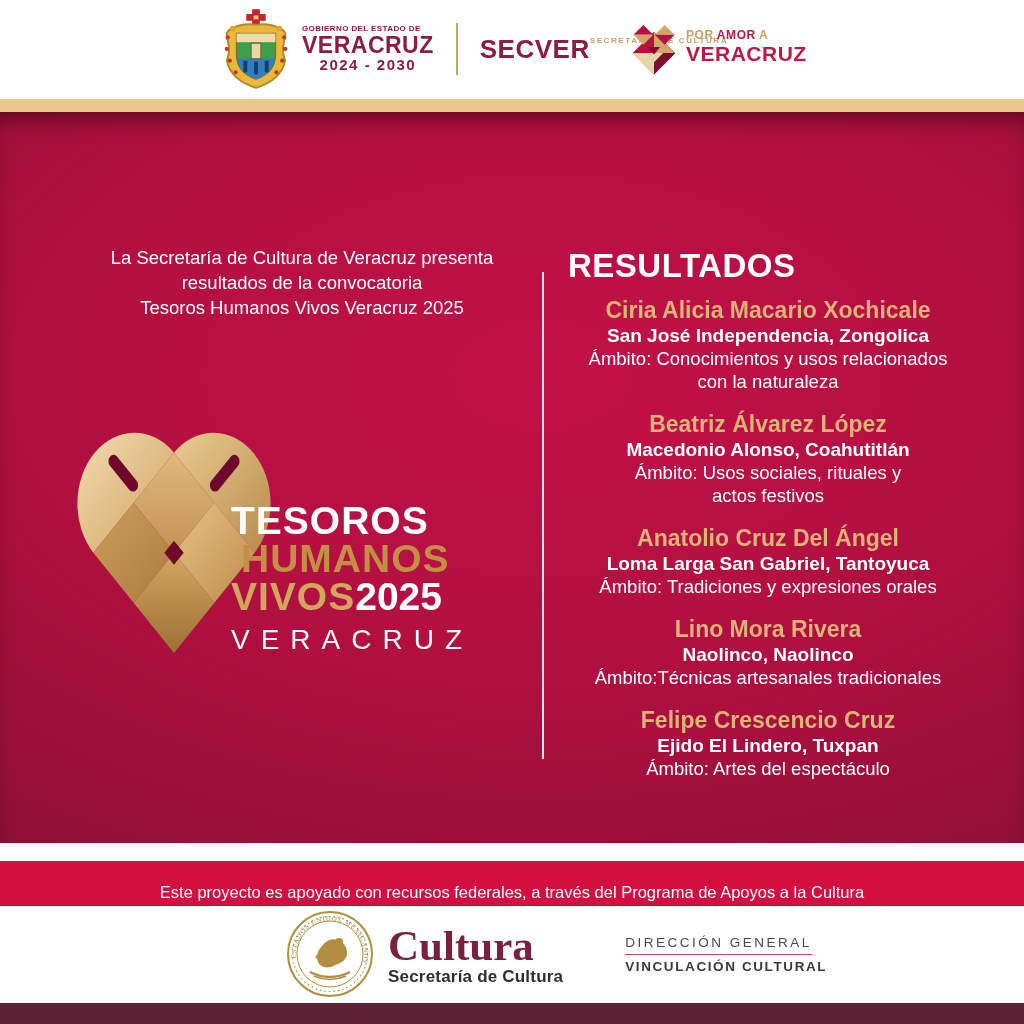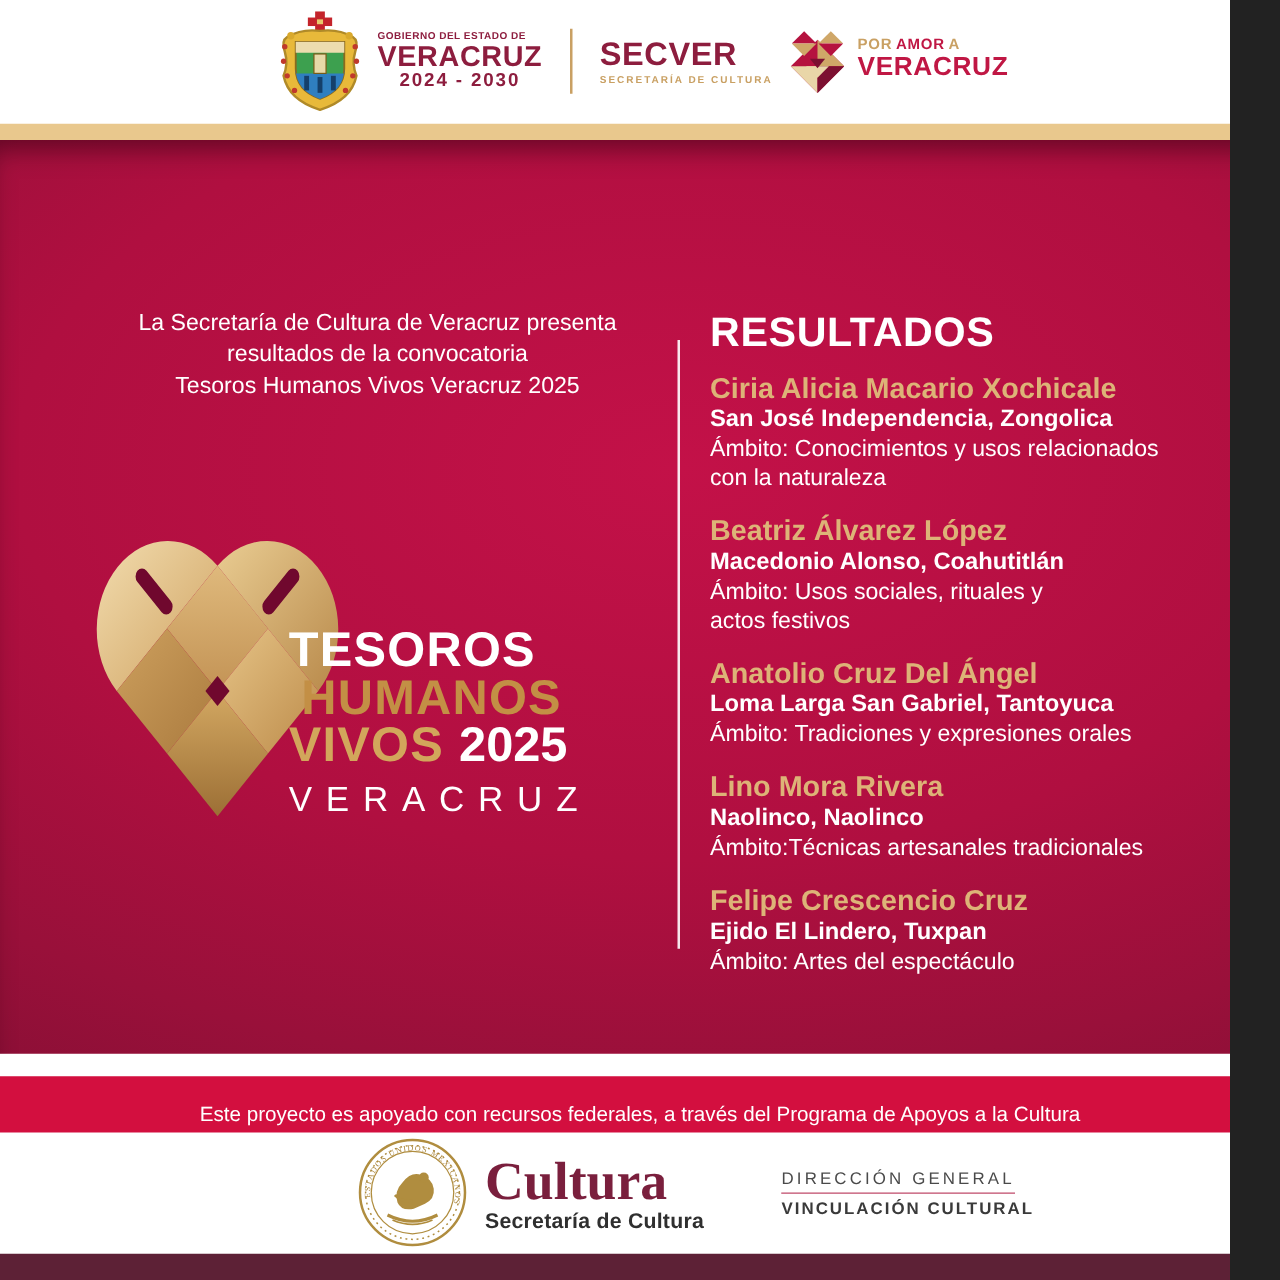--- a/index.html
+++ b/index.html
@@ -1,28 +1,28 @@
 <!DOCTYPE html>
 <html><head>
 <meta charset="utf-8">
 <style>
   html,body{margin:0;padding:0;background:#222;}
   .poster{
-    position:relative;width:940px;height:1024px;overflow:hidden;
-    font-family:"Liberation Sans", sans-serif;background:#fff;padding-left:44px;
+    position:relative;width:1024px;height:1024px;overflow:hidden;
+    font-family:"Liberation Sans", sans-serif;background:#fff;
   }
   
   .header{position:absolute;left:0;top:0;width:1024px;height:99px;background:#ffffff;}
   .header-left{position:absolute;left:222px;top:8px;display:flex;align-items:center;gap:12px;}
   .gob-text{display:flex;flex-direction:column;line-height:1.05;color:#8d1d3e;}
   .gob-line1{font-size:8px;font-weight:bold;letter-spacing:.4px;}
   .gob-line2{font-size:23px;font-weight:800;letter-spacing:.5px;}
   .gob-line3{font-size:15px;font-weight:800;letter-spacing:1.5px;text-align:center;}
   .vdiv{width:2px;height:52px;background:#c9a063;margin:0 10px;}
-  .secver{display:flex;flex-direction:column;line-height:1.1;}
+  .secver{display:flex;flex-direction:row;line-height:1.1;}
   .secver-name{font-size:26px;font-weight:800;color:#8d1d3e;letter-spacing:.5px;}
   .secver-sub{font-size:8px;font-weight:bold;color:#c9a063;letter-spacing:1.6px;margin-top:2px;}
   .header-right{position:absolute;left:622px;top:16px;display:flex;align-items:center;}
   .poramor-text{display:flex;flex-direction:column;line-height:1.1;}
   .poramor-line1{font-size:12px;font-weight:800;letter-spacing:.6px;}
   .poramor-line1 .tan{color:#c9a063;}
   .poramor-line1 .crim{color:#c01744;margin:0 3px;}
   .poramor-line2{font-size:21px;font-weight:800;color:#c01744;letter-spacing:.5px;}
   
   .gold-band{position:absolute;left:0;top:99px;width:1024px;height:13px;background:#e9c88d;}
@@ -35,26 +35,26 @@
   .intro{
     position:absolute;left:72px;top:134px;width:460px;text-align:center;
     color:#ffffff;font-size:18.5px;font-weight:500;line-height:1.35;
   }
   .heart-logo{position:absolute;left:60px;top:284px;width:228px;height:262px;}
   .logo-text{position:absolute;left:231px;top:390px;width:280px;color:#fff;}
   .logo-w1{font-size:39px;font-weight:800;letter-spacing:1px;line-height:38px;color:#ffffff;}
   .logo-w2{font-size:39px;font-weight:800;letter-spacing:1px;line-height:38px;color:#c38f45;margin-left:10px;}
   .logo-w3-row{display:flex;align-items:baseline;line-height:38px;}
   .logo-w3{font-size:39px;font-weight:800;letter-spacing:1px;color:#d2a65b;}
-  .logo-year{font-size:39px;font-weight:800;color:#ffffff;margin-left:12px;}
+  .logo-year{font-size:39px;font-weight:800;color:#ffffff;}
   .logo-w4{font-size:28px;font-weight:400;letter-spacing:11px;line-height:44px;color:#ffffff;margin-top:2px;}
   .divider{position:absolute;left:542px;top:160px;width:2px;height:487px;background:rgba(255,255,255,.9);}
   .results{position:absolute;left:568px;top:134px;width:400px;}
   .results-title{font-size:33px;font-weight:800;color:#ffffff;letter-spacing:.5px;line-height:40px;margin-bottom:10px;}
-  .entry{margin-bottom:17px;}
+  .entry{margin-bottom:17px;text-align:center;}
   .entry-name{font-size:23px;font-weight:800;color:#ddb377;line-height:28px;}
   .entry-loc{font-size:19px;font-weight:bold;color:#ffffff;line-height:23px;}
   .entry-amb{font-size:18.5px;font-weight:400;color:#ffffff;line-height:23px;}
   
   .federal{
     position:absolute;left:0;top:861px;width:1024px;height:63px;background:#d30f3f;
     display:flex;flex-direction:column;justify-content:center;align-items:center;
     color:#ffffff;font-size:16.5px;line-height:1.55;font-stretch:condensed;
   }
   

